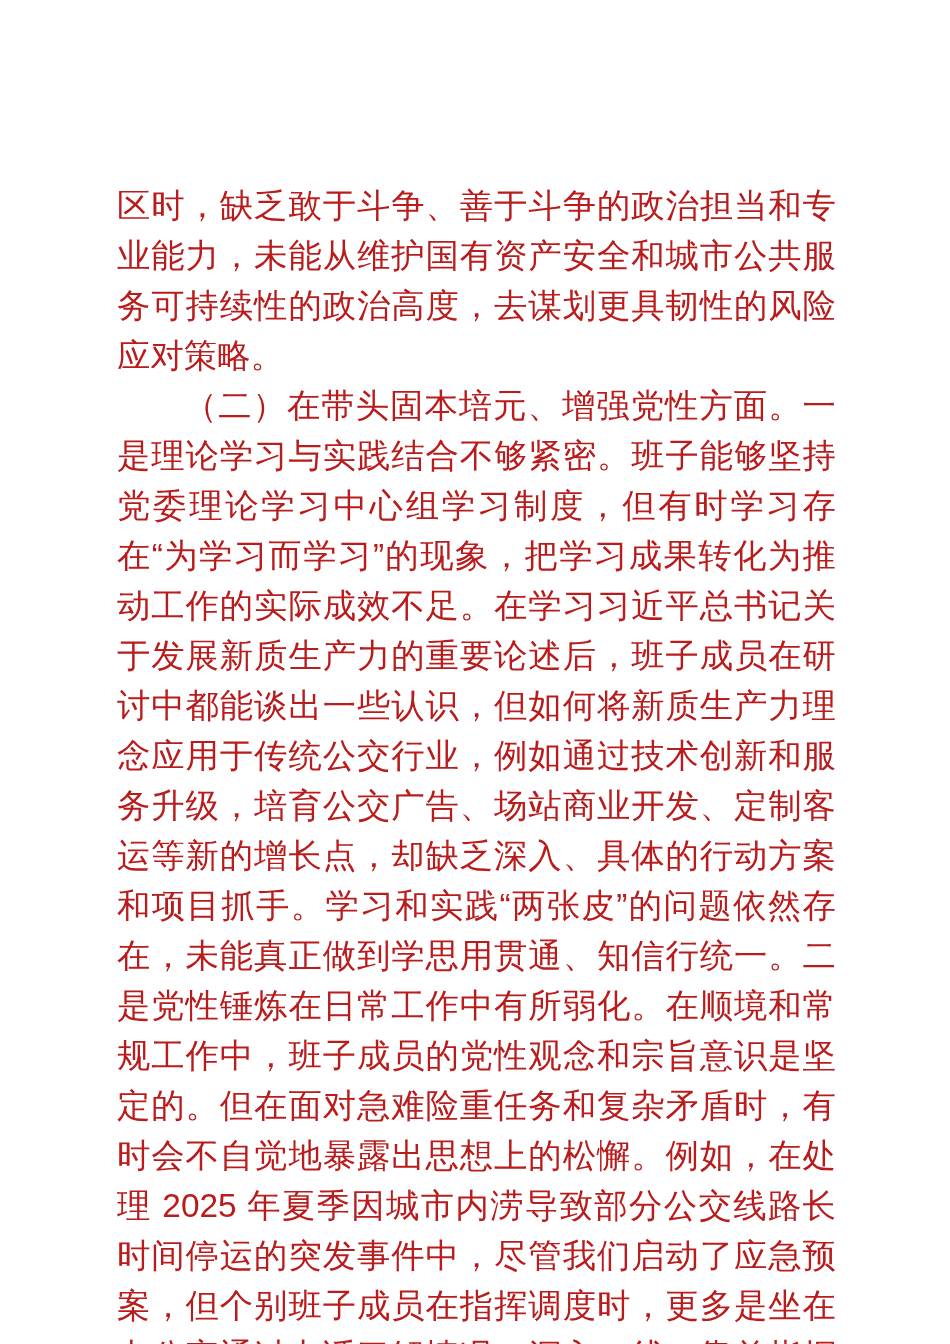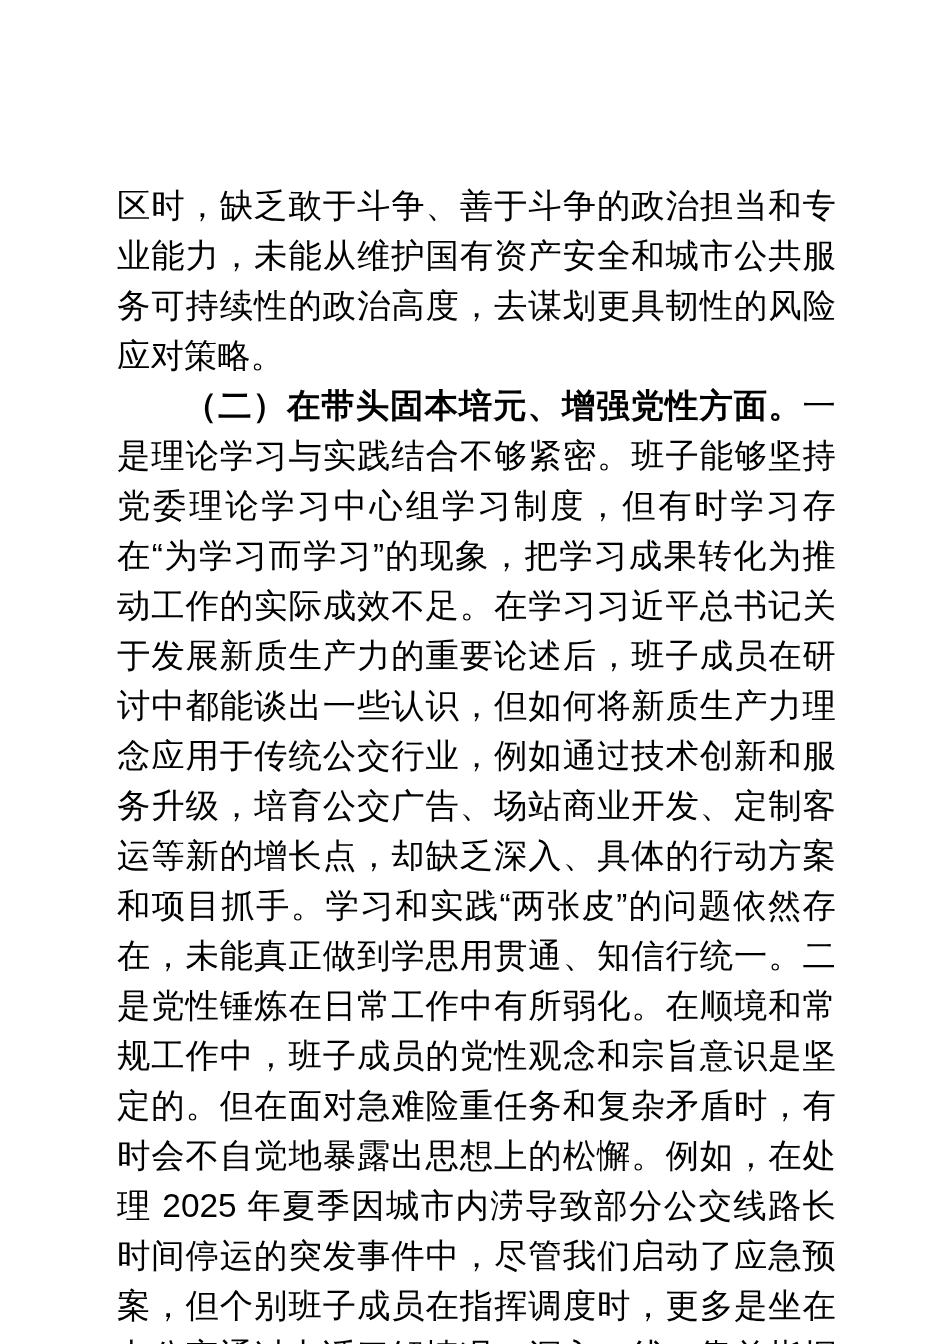--- a/index.html
+++ b/index.html
@@ -22,35 +22,35 @@
     position: absolute;
     left: 117px;
     top: 181px;
     width: 719px;
   }
   .para {
     margin: 0;
     padding: 0;
     font-size: 33.4px;
     line-height: 50px;
-    color: #000000;
+    color: #b91c1c;
     text-align: justify;
     text-justify: inter-character;
     letter-spacing: 0;
     word-break: break-all;
     text-align-last: left;
   }
   .para.indent {
     text-indent: 66.8px;
   }
   .para + .para {
     margin-top: 0;
   }
   .bold-lead {
-    font-weight: bold;
+    font-weight: normal;
   }
 </style>
 </head>
 <body>
 
 <div class="page">
   <div class="doc-body">
 
     <p class="para">区时，缺乏敢于斗争、善于斗争的政治担当和专业能力，未能从维护国有资产安全和城市公共服务可持续性的政治高度，去谋划更具韧性的风险应对策略。</p>
 

